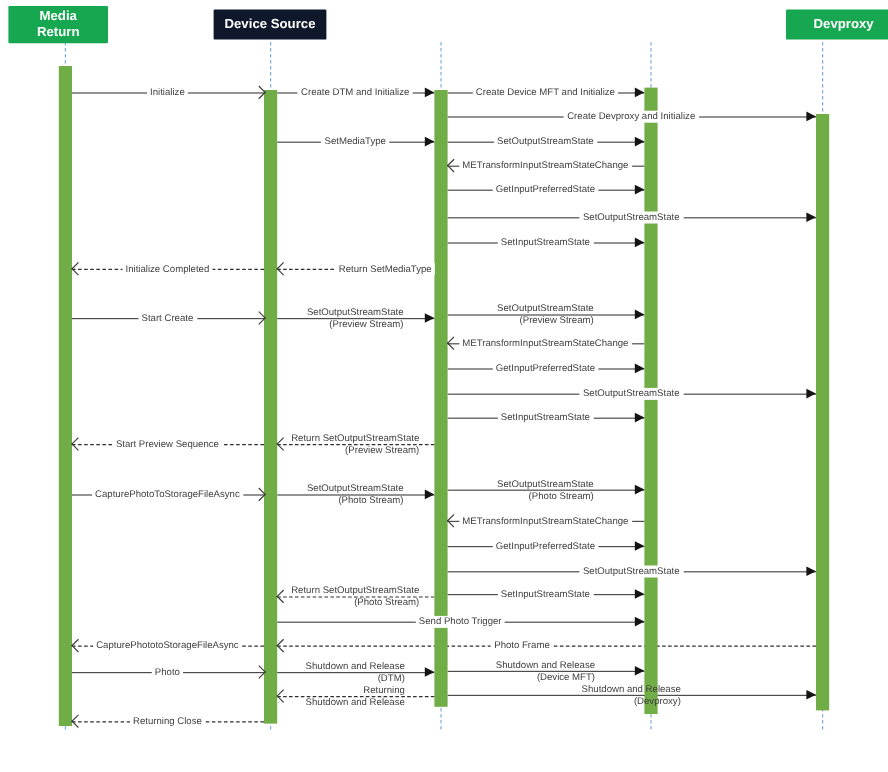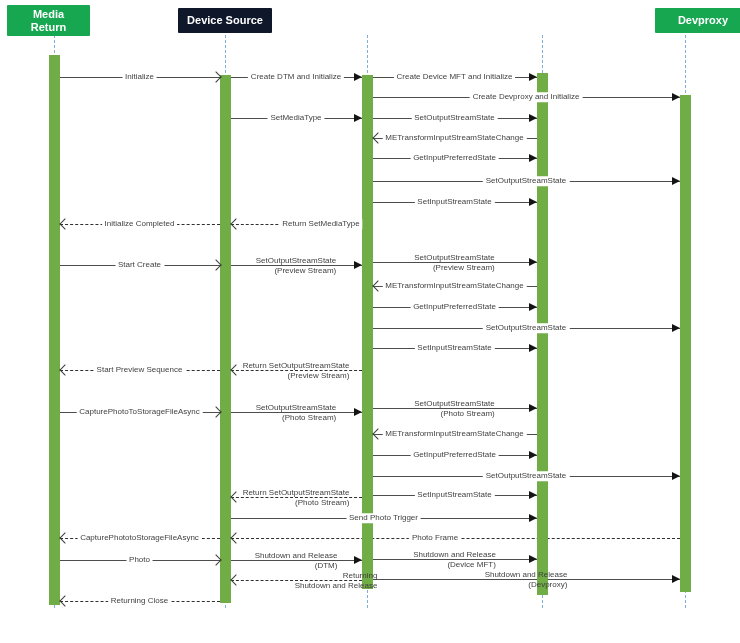--- a/index.html
+++ b/index.html
@@ -234,21 +234,21 @@
       <div>(DTM)</div>
     </div>
     <div class="msg-line solid" style="left: 372.5px; top: 559px; width: 164px;"></div>
     <div class="head-filled right" style="left: 528.5px; top: 555px;"></div>
     <div class="msg-label multi" style="left: 454.5px; top: 559px;">
       <div>Shutdown and Release</div>
       <div>(Device MFT)</div>
     </div>
     <div class="msg-line dashed" style="left: 230.5px; top: 580px; width: 131px;"></div>
     <div class="head-open left" style="left: 231.5px; top: 576px;"></div>
-    <div class="msg-label multi" style="left: 296px; top: 580px; margin-left: 40px;">
+    <div class="msg-label multi" style="left: 296px; top: 580px;">
       <div>Returning</div>
       <div>Shutdown and Release</div>
     </div>
     <div class="msg-line solid" style="left: 372.5px; top: 579px; width: 307px;"></div>
     <div class="head-filled right" style="left: 671.5px; top: 575px;"></div>
     <div class="msg-label multi" style="left: 526px; top: 579px;">
       <div>Shutdown and Release</div>
       <div>(Devproxy)</div>
     </div>
     <div class="msg-line dashed" style="left: 59.5px; top: 601px; width: 160px;"></div>

